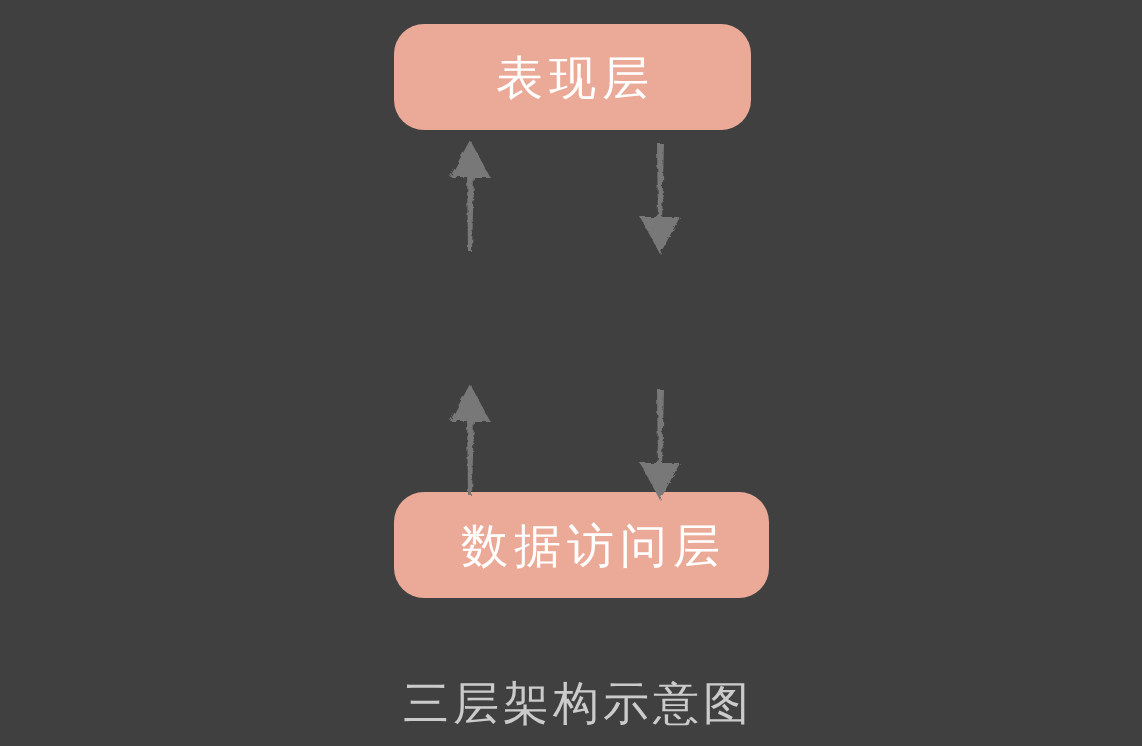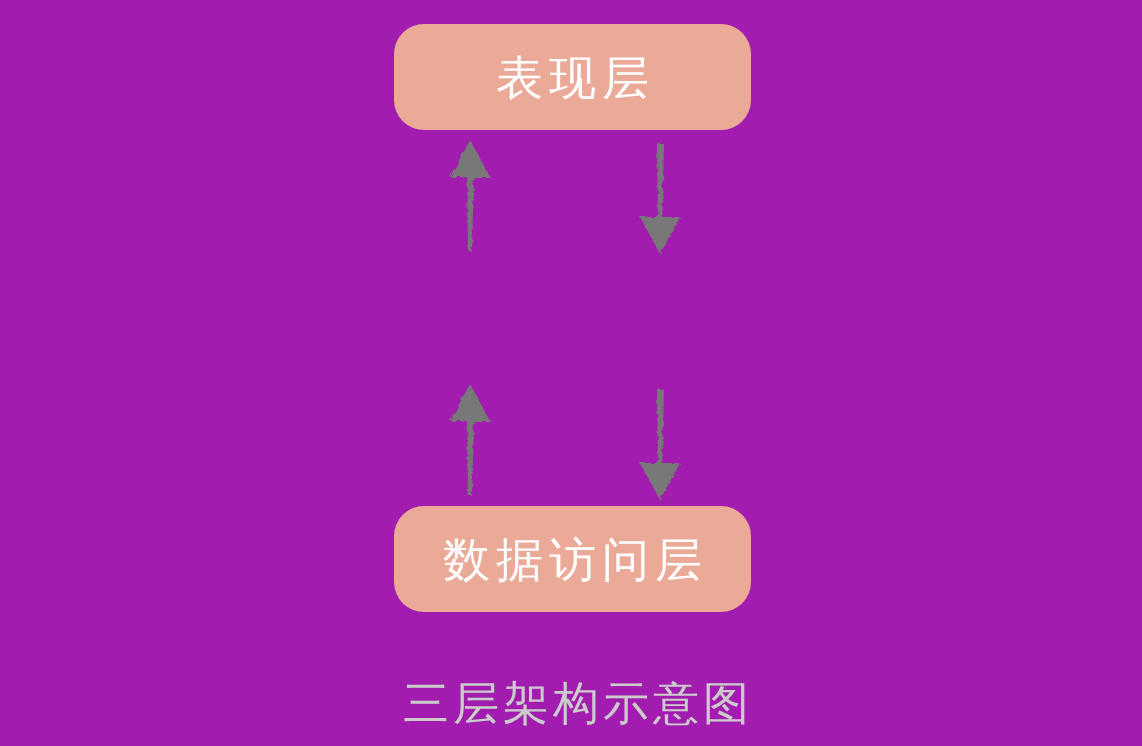--- a/index.html
+++ b/index.html
@@ -5,21 +5,21 @@
   html, body {
     margin: 0;
     padding: 0;
     background: #ffffff;
     font-family: "DejaVu Sans", "Liberation Sans", sans-serif;
   }
   .canvas {
     position: relative;
     width: 1142px;
     height: 746px;
-    background: #a21caf;
+    background: #404040;
     overflow: hidden;
   }
   .layer-box {
     position: absolute;
     left: 394px;
     width: 357px;
     height: 106px;
     background: #EBA998;
     border-radius: 30px;
     display: flex;
@@ -29,21 +29,21 @@
   .layer-box .label {
     color: #ffffff;
     font-size: 47px;
     letter-spacing: 6px;
     line-height: 1;
     text-indent: 6px; 
     white-space: nowrap;
   }
   #box-presentation { top: 24px; }
   #box-logic        { top: 262px; }
-  #box-data-access  { top: 506px; }
+  #box-data-access  { top: 492px; padding-left: 18px; }
 
   .arrow {
     position: absolute;
     width: 48px;
     height: 116px;
   }
   #arrow-up-1   { left: 446px; top: 138px; }
   #arrow-down-1 { left: 636px; top: 140px; }
   #arrow-up-2   { left: 446px; top: 382px; }
   #arrow-down-2 { left: 636px; top: 386px; }

